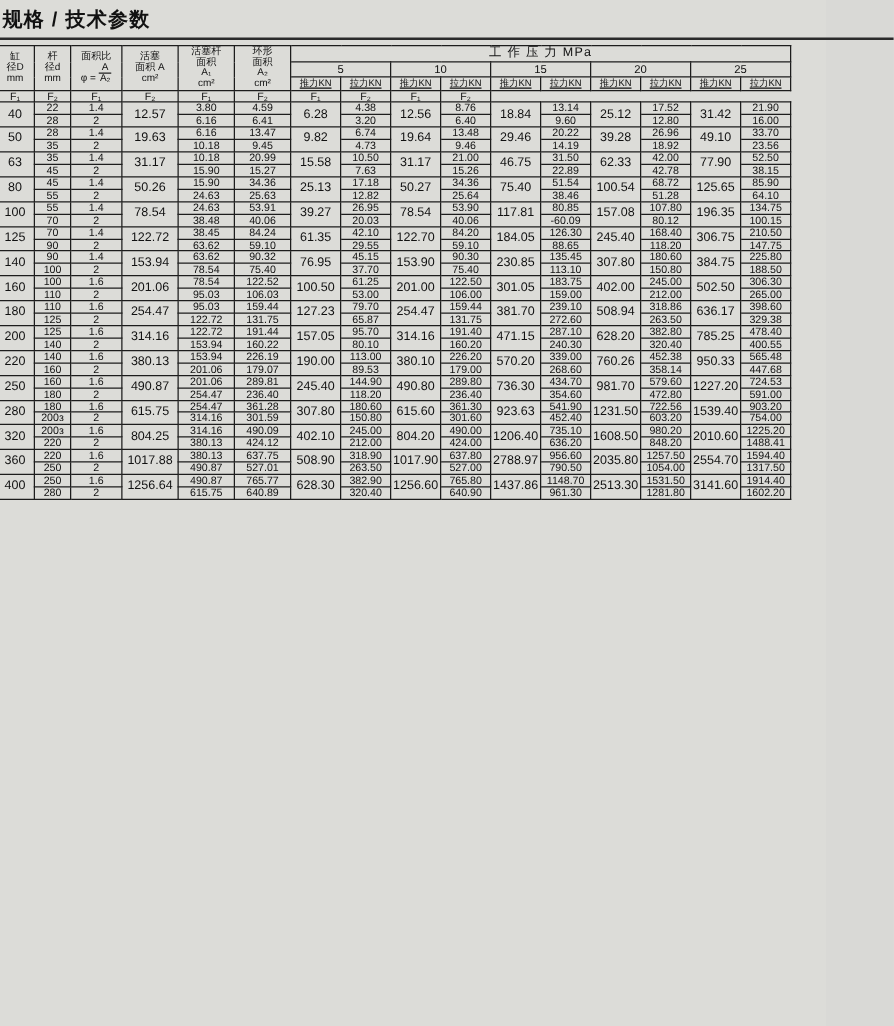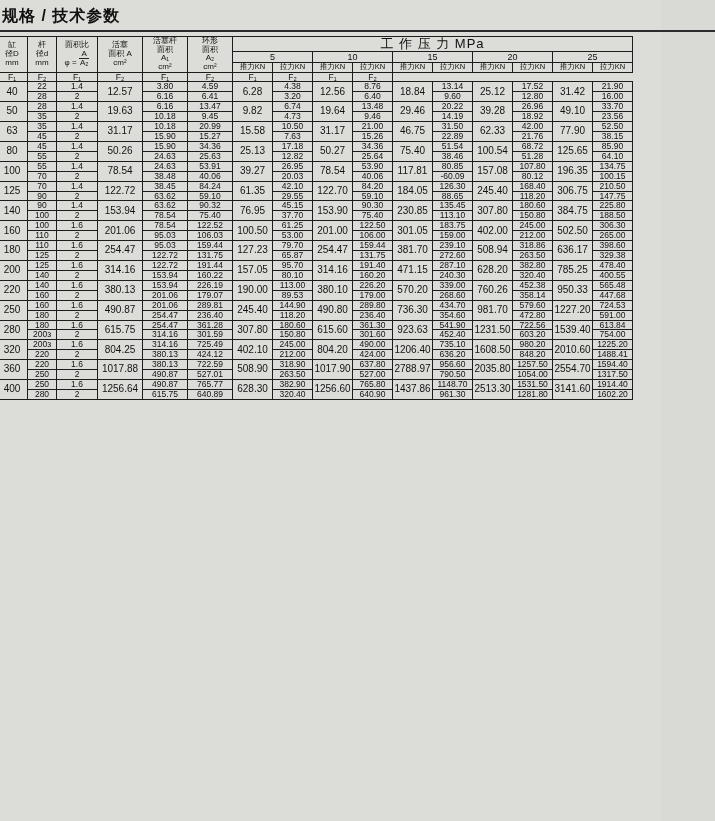--- a/index.html
+++ b/index.html
@@ -42,24 +42,24 @@
   .frac{display:inline-block;line-height:1;font-size:8px;text-align:center;}
   .frac .num{display:block;border-bottom:1px solid #222;padding:0 1px;}
   .frac .den{display:block;padding:0 1px;}
   .cell-sub{font-size:8.5px;}
   .colD{width:30px;}
   .colD2{width:28px;}
   .colPhi{width:40px;}
   .colA{width:44px;}
   .colA1{width:44px;margin-top:24px;}
   .colA2{width:44px;}
-  .colF{width:39px;}
+  .colF{width:39px;text-decoration:underline;}
   .vtext{font-size:8px;line-height:1.08;}
   .big{font-size:10px;}
-  .pressure-top{font-size:13px;letter-spacing:1px;}
+  .pressure-top{font-size:10px;letter-spacing:1px;}
   .pnum{font-size:9px;}
   .fsym{font-size:8.5px;}
 </style>
 </head>
 <body>
 
 <div id="page">
 
   <div class="title">规格 / 技术参数</div>
   <div class="rule"></div>
@@ -201,21 +201,21 @@
           <td class="cell-sub">52.50</td>
         </tr>
         <tr>
           <td class="cell-sub">45</td>
           <td class="cell-sub">2</td>
           <td class="cell-sub">15.90</td>
           <td class="cell-sub">15.27</td>
           <td class="cell-sub">7.63</td>
           <td class="cell-sub">15.26</td>
           <td class="cell-sub">22.89</td>
-          <td class="cell-sub">21.76</td>
+          <td class="cell-sub">42.78</td>
           <td class="cell-sub">38.15</td>
         </tr>
         <tr>
           <td class="big" rowspan="2">80</td>
           <td class="cell-sub">45</td>
           <td class="cell-sub">1.4</td>
           <td class="big" rowspan="2">50.26</td>
           <td class="cell-sub">15.90</td>
           <td class="cell-sub">34.36</td>
           <td class="big" rowspan="2">25.13</td>
@@ -481,40 +481,40 @@
           <td class="cell-sub">361.28</td>
           <td class="big" rowspan="2">307.80</td>
           <td class="cell-sub">180.60</td>
           <td class="big" rowspan="2">615.60</td>
           <td class="cell-sub">361.30</td>
           <td class="big" rowspan="2">923.63</td>
           <td class="cell-sub">541.90</td>
           <td class="big" rowspan="2">1231.50</td>
           <td class="cell-sub">722.56</td>
           <td class="big" rowspan="2">1539.40</td>
-          <td class="cell-sub">613.84</td>
+          <td class="cell-sub">903.20</td>
         </tr>
         <tr>
           <td class="cell-sub">200з</td>
           <td class="cell-sub">2</td>
           <td class="cell-sub">314.16</td>
           <td class="cell-sub">301.59</td>
           <td class="cell-sub">150.80</td>
           <td class="cell-sub">301.60</td>
           <td class="cell-sub">452.40</td>
           <td class="cell-sub">603.20</td>
           <td class="cell-sub">754.00</td>
         </tr>
         <tr>
           <td class="big" rowspan="2">320</td>
           <td class="cell-sub">200з</td>
           <td class="cell-sub">1.6</td>
           <td class="big" rowspan="2">804.25</td>
           <td class="cell-sub">314.16</td>
-          <td class="cell-sub">725.49</td>
+          <td class="cell-sub">490.09</td>
           <td class="big" rowspan="2">402.10</td>
           <td class="cell-sub">245.00</td>
           <td class="big" rowspan="2">804.20</td>
           <td class="cell-sub">490.00</td>
           <td class="big" rowspan="2">1206.40</td>
           <td class="cell-sub">735.10</td>
           <td class="big" rowspan="2">1608.50</td>
           <td class="cell-sub">980.20</td>
           <td class="big" rowspan="2">2010.60</td>
           <td class="cell-sub">1225.20</td>
@@ -529,21 +529,21 @@
           <td class="cell-sub">636.20</td>
           <td class="cell-sub">848.20</td>
           <td class="cell-sub">1488.41</td>
         </tr>
         <tr>
           <td class="big" rowspan="2">360</td>
           <td class="cell-sub">220</td>
           <td class="cell-sub">1.6</td>
           <td class="big" rowspan="2">1017.88</td>
           <td class="cell-sub">380.13</td>
-          <td class="cell-sub">722.59</td>
+          <td class="cell-sub">637.75</td>
           <td class="big" rowspan="2">508.90</td>
           <td class="cell-sub">318.90</td>
           <td class="big" rowspan="2">1017.90</td>
           <td class="cell-sub">637.80</td>
           <td class="big" rowspan="2">2788.97</td>
           <td class="cell-sub">956.60</td>
           <td class="big" rowspan="2">2035.80</td>
           <td class="cell-sub">1257.50</td>
           <td class="big" rowspan="2">2554.70</td>
           <td class="cell-sub">1594.40</td>

